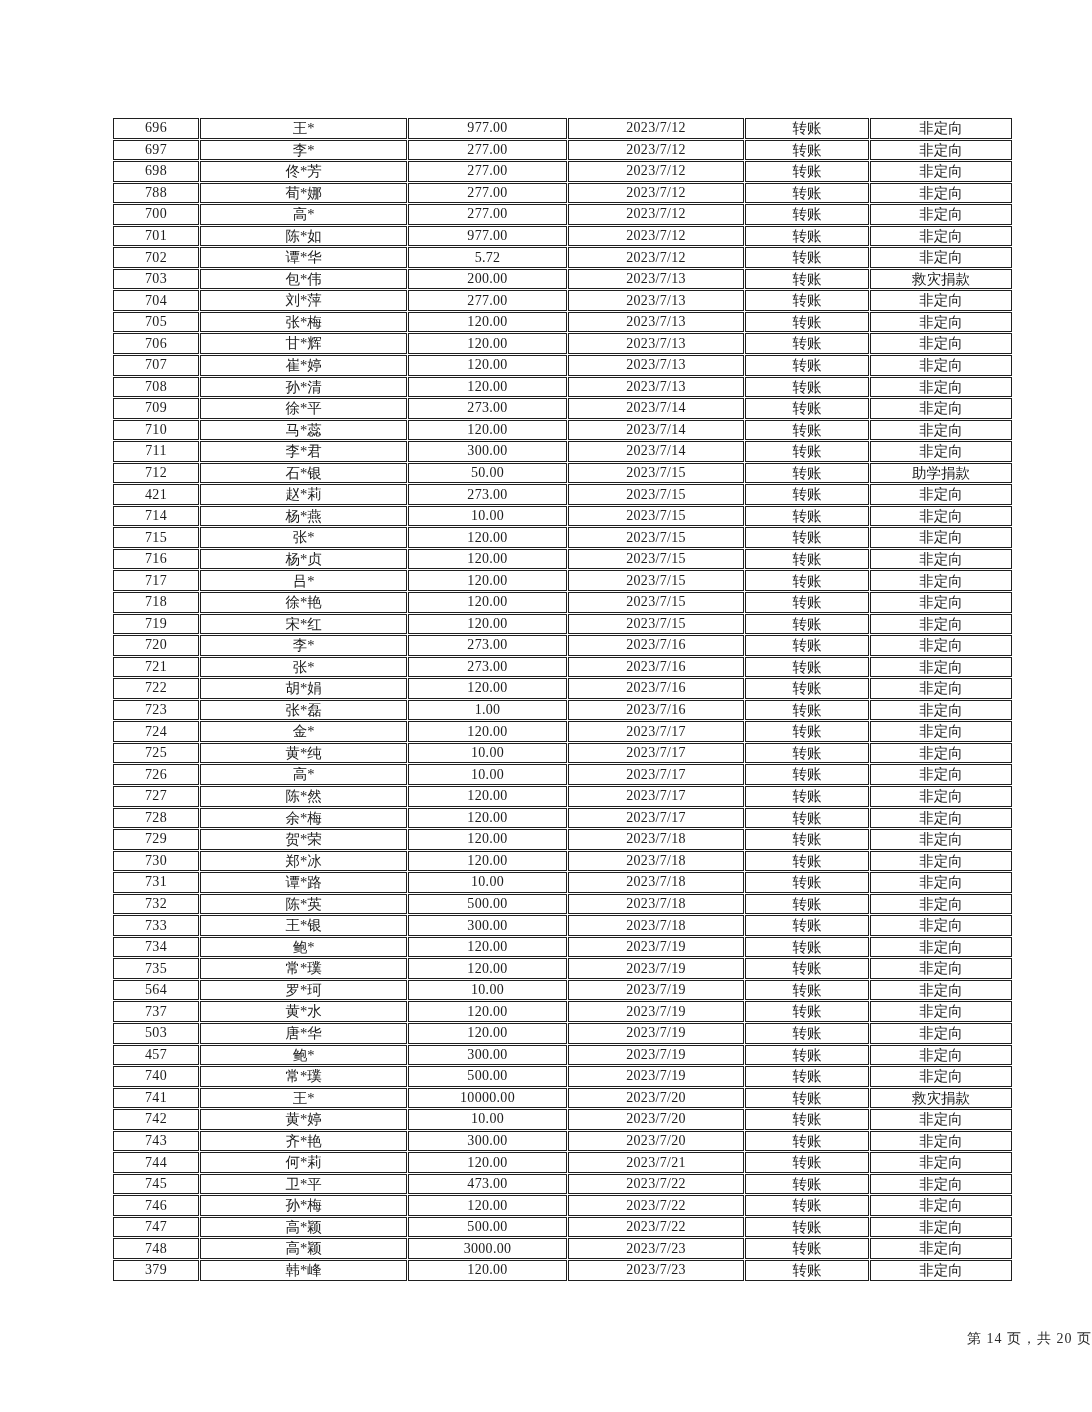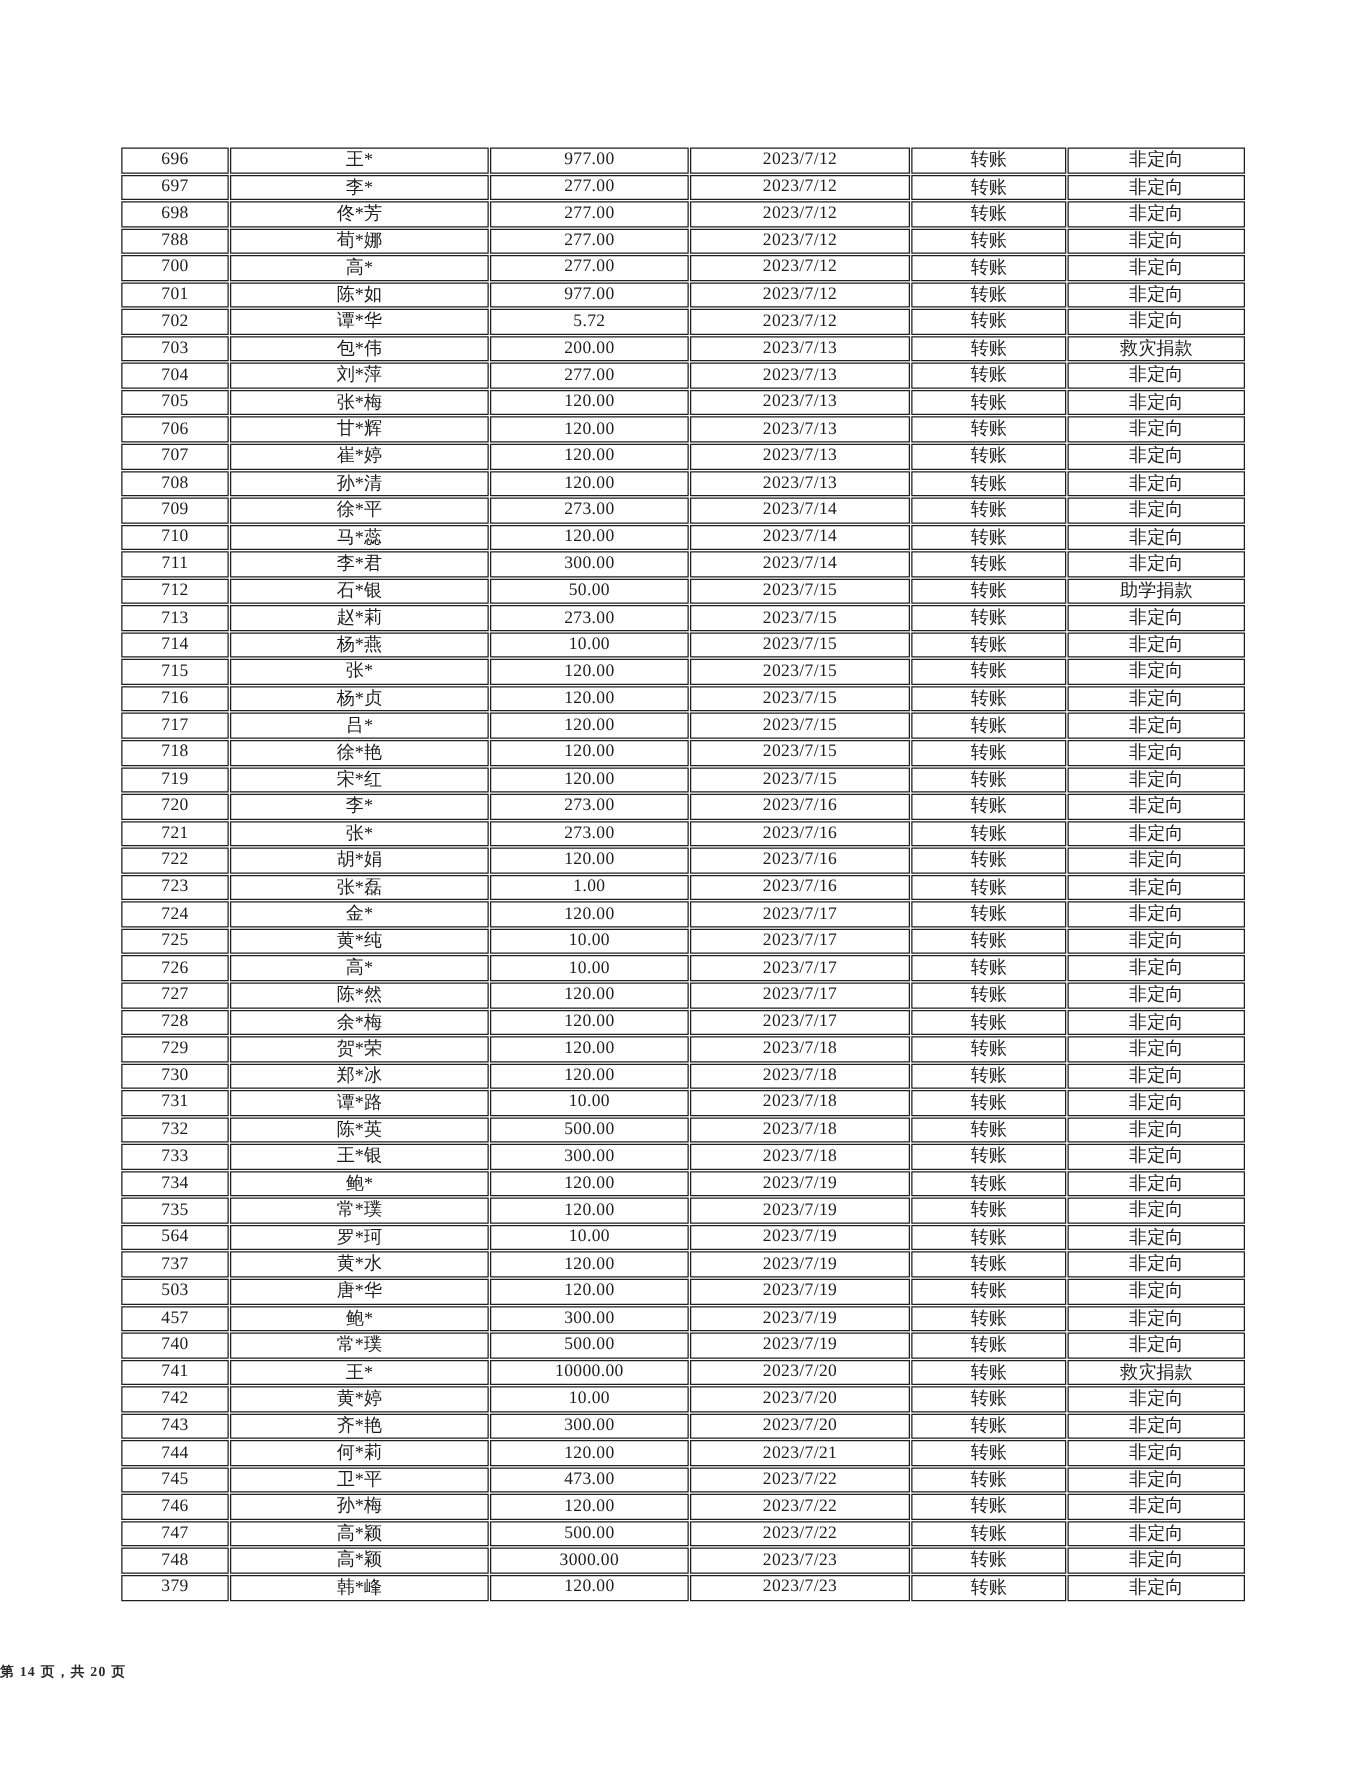--- a/index.html
+++ b/index.html
@@ -11,21 +11,21 @@
     position: relative;
     width: 1092px;
     height: 1412px;
     background: #ffffff;
     font-family: "Liberation Serif", "DejaVu Serif", serif;
     color: #1c1c1c;
     overflow: hidden;
   }
   .donation-table {
     position: absolute;
-    left: 97px;
+    left: 113px;
     top: 118px;
     width: 901px;
     display: flex;
     flex-direction: column;
     row-gap: 1px; 
   }
   .t-row {
     display: grid;
     grid-template-columns: 86px 207px 159px 176px 124px 142px;
     column-gap: 1px; 
@@ -45,25 +45,24 @@
   }
   .t-cell.num {
     font-size: 14px;
     letter-spacing: 0.3px;
   }
   .footer {
     position: absolute;
     left: 0;
     top: 1330px;
     width: 100%;
-    text-align: left;
-    font-size: 11px;
+    text-align: right;
+    font-size: 14px;
     color: #2a2a2a;
     letter-spacing: 1px;
-    font-weight: bold;
   }
 </style>
 </head>
 <body>
 
 <div class="page">
 
   <div class="donation-table" id="donation-table">
   <div class="t-row">
     <div class="t-cell num">696</div>
@@ -212,21 +211,21 @@
   <div class="t-row">
     <div class="t-cell num">712</div>
     <div class="t-cell">石*银</div>
     <div class="t-cell num">50.00</div>
     <div class="t-cell num">2023/7/15</div>
     <div class="t-cell">转账</div>
     <div class="t-cell">助学捐款</div>
   </div>
 
   <div class="t-row">
-    <div class="t-cell num">713</div>
+    <div class="t-cell num">421</div>
     <div class="t-cell">赵*莉</div>
     <div class="t-cell num">273.00</div>
     <div class="t-cell num">2023/7/15</div>
     <div class="t-cell">转账</div>
     <div class="t-cell">非定向</div>
   </div>
 
   <div class="t-row">
     <div class="t-cell num">714</div>
     <div class="t-cell">杨*燕</div>

